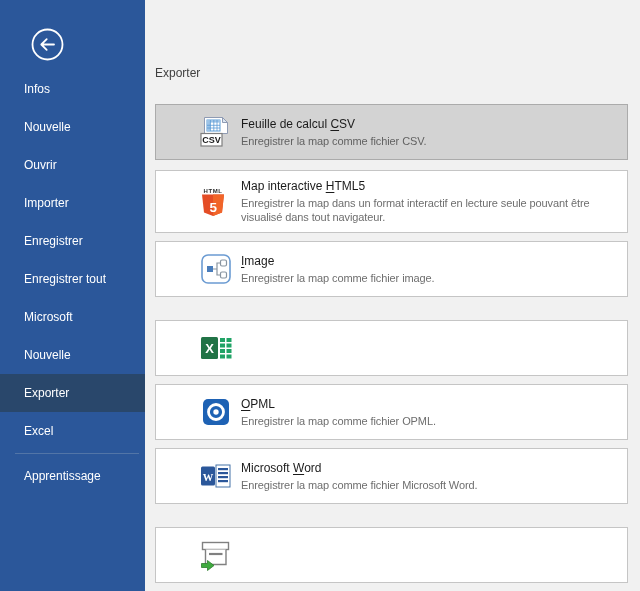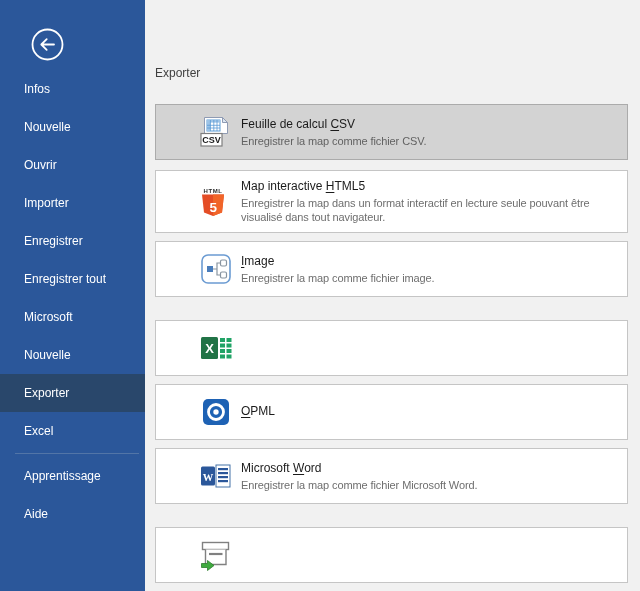--- a/index.html
+++ b/index.html
@@ -124,23 +124,20 @@
       </div>
     <div class="nav-item selected">
         <span>Exporter</span>
       </div>
     <div class="nav-item">
         <span>Excel</span>
       </div>
     <div class="nav-divider"></div>
     <div class="nav-item">
         <span>Apprentissage</span>
-      </div>
-    <div class="nav-item">
-        <span>Aide</span>
       </div>
   </div>
 </div>
 
 <div class="main">
   <div class="page-title">Exporter</div>
 
   <div class="card selected">
     <span class="icon">
       <svg viewBox="0 0 32 32">
@@ -213,20 +210,21 @@
   <div class="card">
     <span class="icon">
       <svg viewBox="0 0 32 32">
         <rect x="3" y="3" width="26" height="26" rx="5" fill="#1e62b4"></rect>
         <circle cx="16" cy="16" r="7.5" fill="none" stroke="#ffffff" stroke-width="2.8"></circle>
         <circle cx="16" cy="16" r="2.7" fill="#ffffff"></circle>
       </svg>
     </span>
     <span class="txt">
       <span class="title"><u>O</u>PML</span>
+      <span class="desc">Enregistrer la map comme fichier OPML.</span>
     </span>
   </div>
 
   <div class="card">
     <span class="icon">
       <svg viewBox="0 0 32 32">
         <rect x="16" y="5" width="14" height="22" fill="#ffffff" stroke="#4472a8" stroke-width="1"></rect>
         <g fill="#2b579a">
           <rect x="18" y="8" width="10" height="2.2"></rect>
           <rect x="18" y="12" width="10" height="2.2"></rect>

